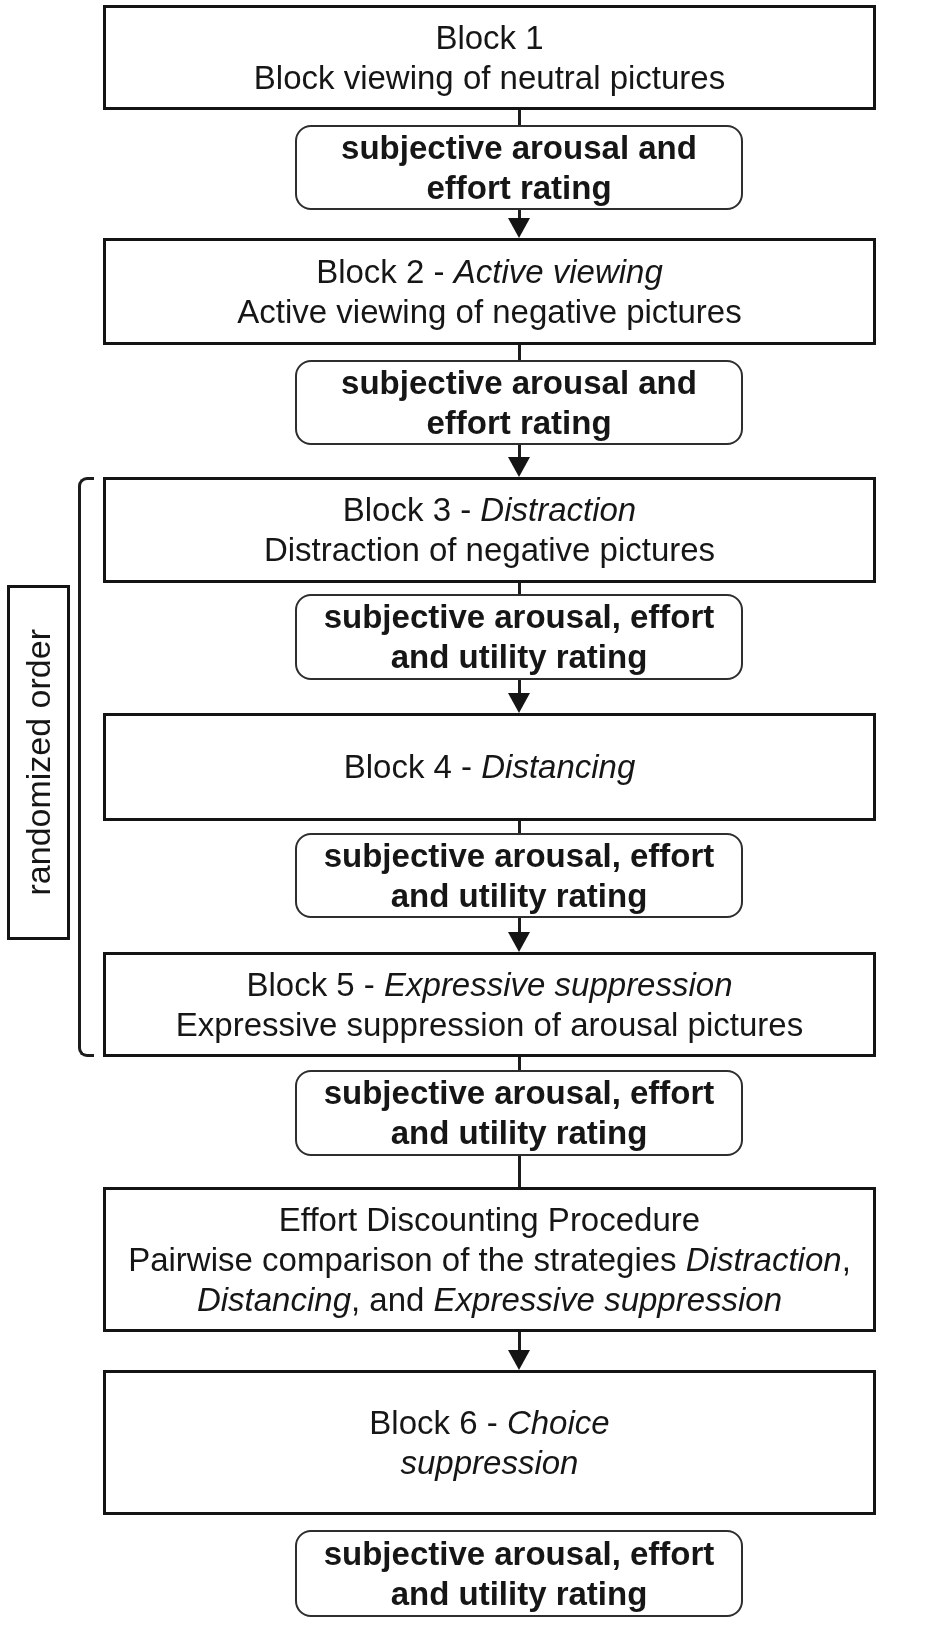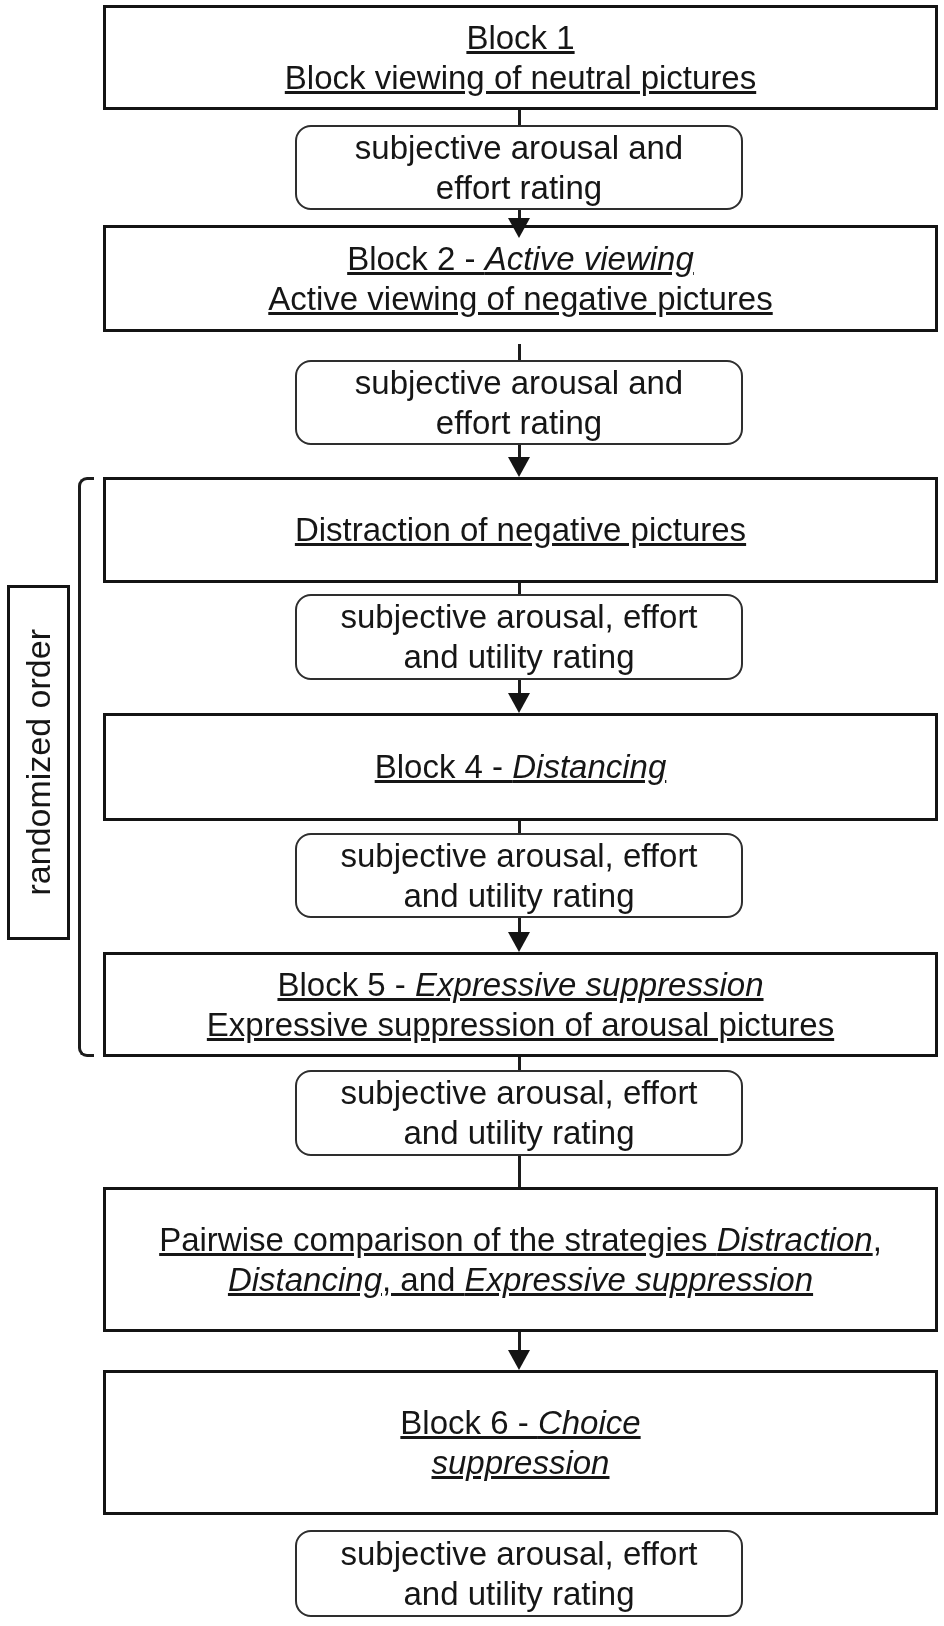--- a/index.html
+++ b/index.html
@@ -20,29 +20,29 @@
     flex-direction: column;
     justify-content: center;
     align-items: center;
     text-align: center;
     font-size: 33px;
     line-height: 40px;
     z-index: 2;
   }
   .block {
     left: 103px;
-    width: 835px;
+    width: 773px;
     border: 3px solid #141414;
-    text-decoration: underline;
   }
   .rating {
     left: 295px;
     width: 448px;
     border: 2px solid #2e2e2e;
     border-radius: 16px;
+    font-weight: bold;
   }
   .line { white-space: pre; }
   .it { font-style: italic; }
   .vline {
     position: absolute;
     left: 518px;
     width: 3px;
     background: #1c1c1c;
     z-index: 1;
   }
@@ -122,31 +122,32 @@
   <div class="node block" style="top:5px;height:105px">
     <div class="line"><span>Block 1</span></div>
     <div class="line"><span>Block viewing of neutral pictures</span></div>
   </div>
 
   <div class="node rating" style="top:125px;height:85px">
     <div class="line"><span>subjective arousal and</span></div>
     <div class="line"><span>effort rating</span></div>
   </div>
 
-  <div class="node block" style="top:225px;height:107px">
+  <div class="node block" style="top:238px;height:107px">
     <div class="line"><span>Block 2 - </span><span class="it">Active viewing</span></div>
     <div class="line"><span>Active viewing of negative pictures</span></div>
   </div>
 
   <div class="node rating" style="top:360px;height:85px">
     <div class="line"><span>subjective arousal and</span></div>
     <div class="line"><span>effort rating</span></div>
   </div>
 
   <div class="node block" style="top:477px;height:106px">
+    <div class="line"><span>Block 3 - </span><span class="it">Distraction</span></div>
     <div class="line"><span>Distraction of negative pictures</span></div>
   </div>
 
   <div class="node rating" style="top:594px;height:86px">
     <div class="line"><span>subjective arousal, effort</span></div>
     <div class="line"><span>and utility rating</span></div>
   </div>
 
   <div class="node block" style="top:713px;height:108px">
     <div class="line"><span>Block 4 - </span><span class="it">Distancing</span></div>
@@ -161,20 +162,21 @@
     <div class="line"><span>Block 5 - </span><span class="it">Expressive suppression</span></div>
     <div class="line"><span>Expressive suppression of arousal pictures</span></div>
   </div>
 
   <div class="node rating" style="top:1070px;height:86px">
     <div class="line"><span>subjective arousal, effort</span></div>
     <div class="line"><span>and utility rating</span></div>
   </div>
 
   <div class="node block" style="top:1187px;height:145px">
+    <div class="line"><span>Effort Discounting Procedure</span></div>
     <div class="line"><span>Pairwise comparison of the strategies </span><span class="it">Distraction</span><span>,</span></div>
     <div class="line"><span class="it">Distancing</span><span>, and </span><span class="it">Expressive suppression</span></div>
   </div>
 
   <div class="node block" style="top:1370px;height:145px">
     <div class="line"><span>Block 6 - </span><span class="it">Choice</span></div>
     <div class="line"><span class="it">suppression</span></div>
   </div>
 
   <div class="node rating" style="top:1530px;height:87px">

